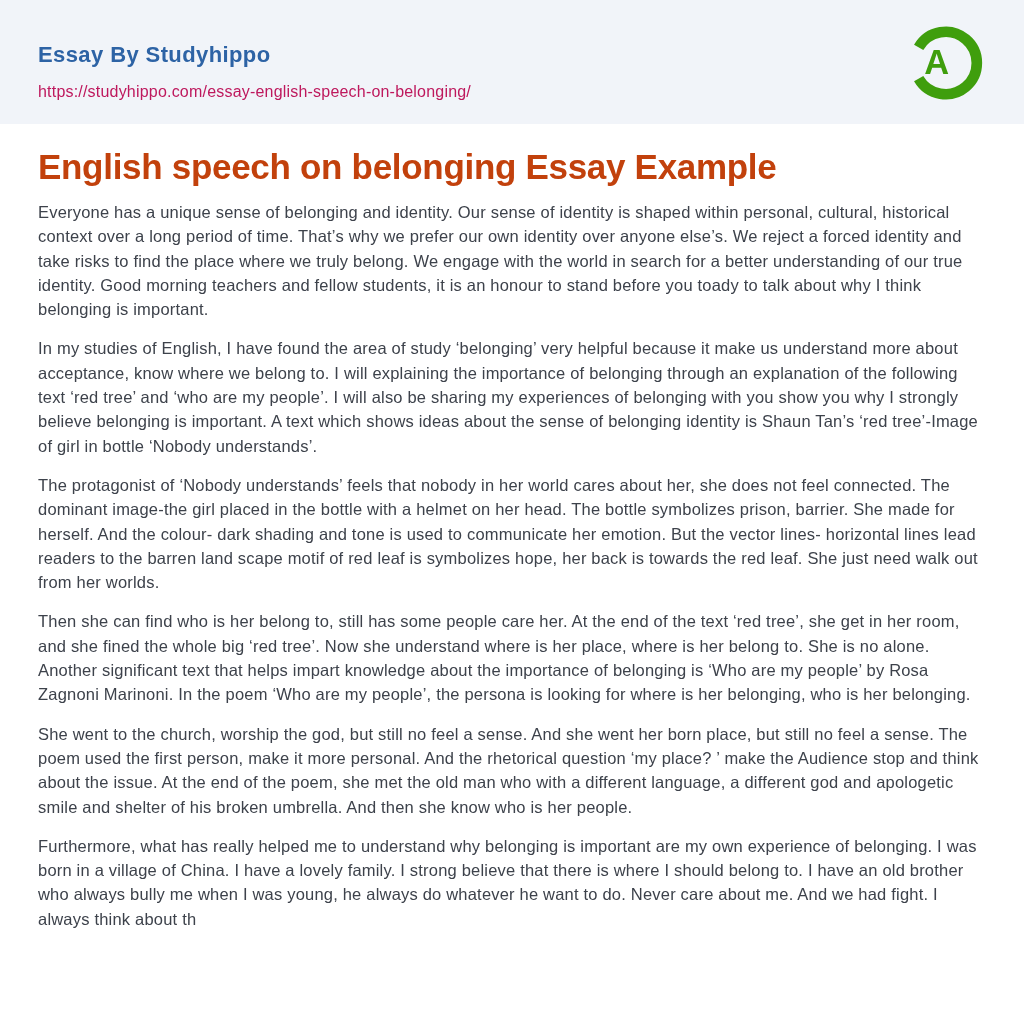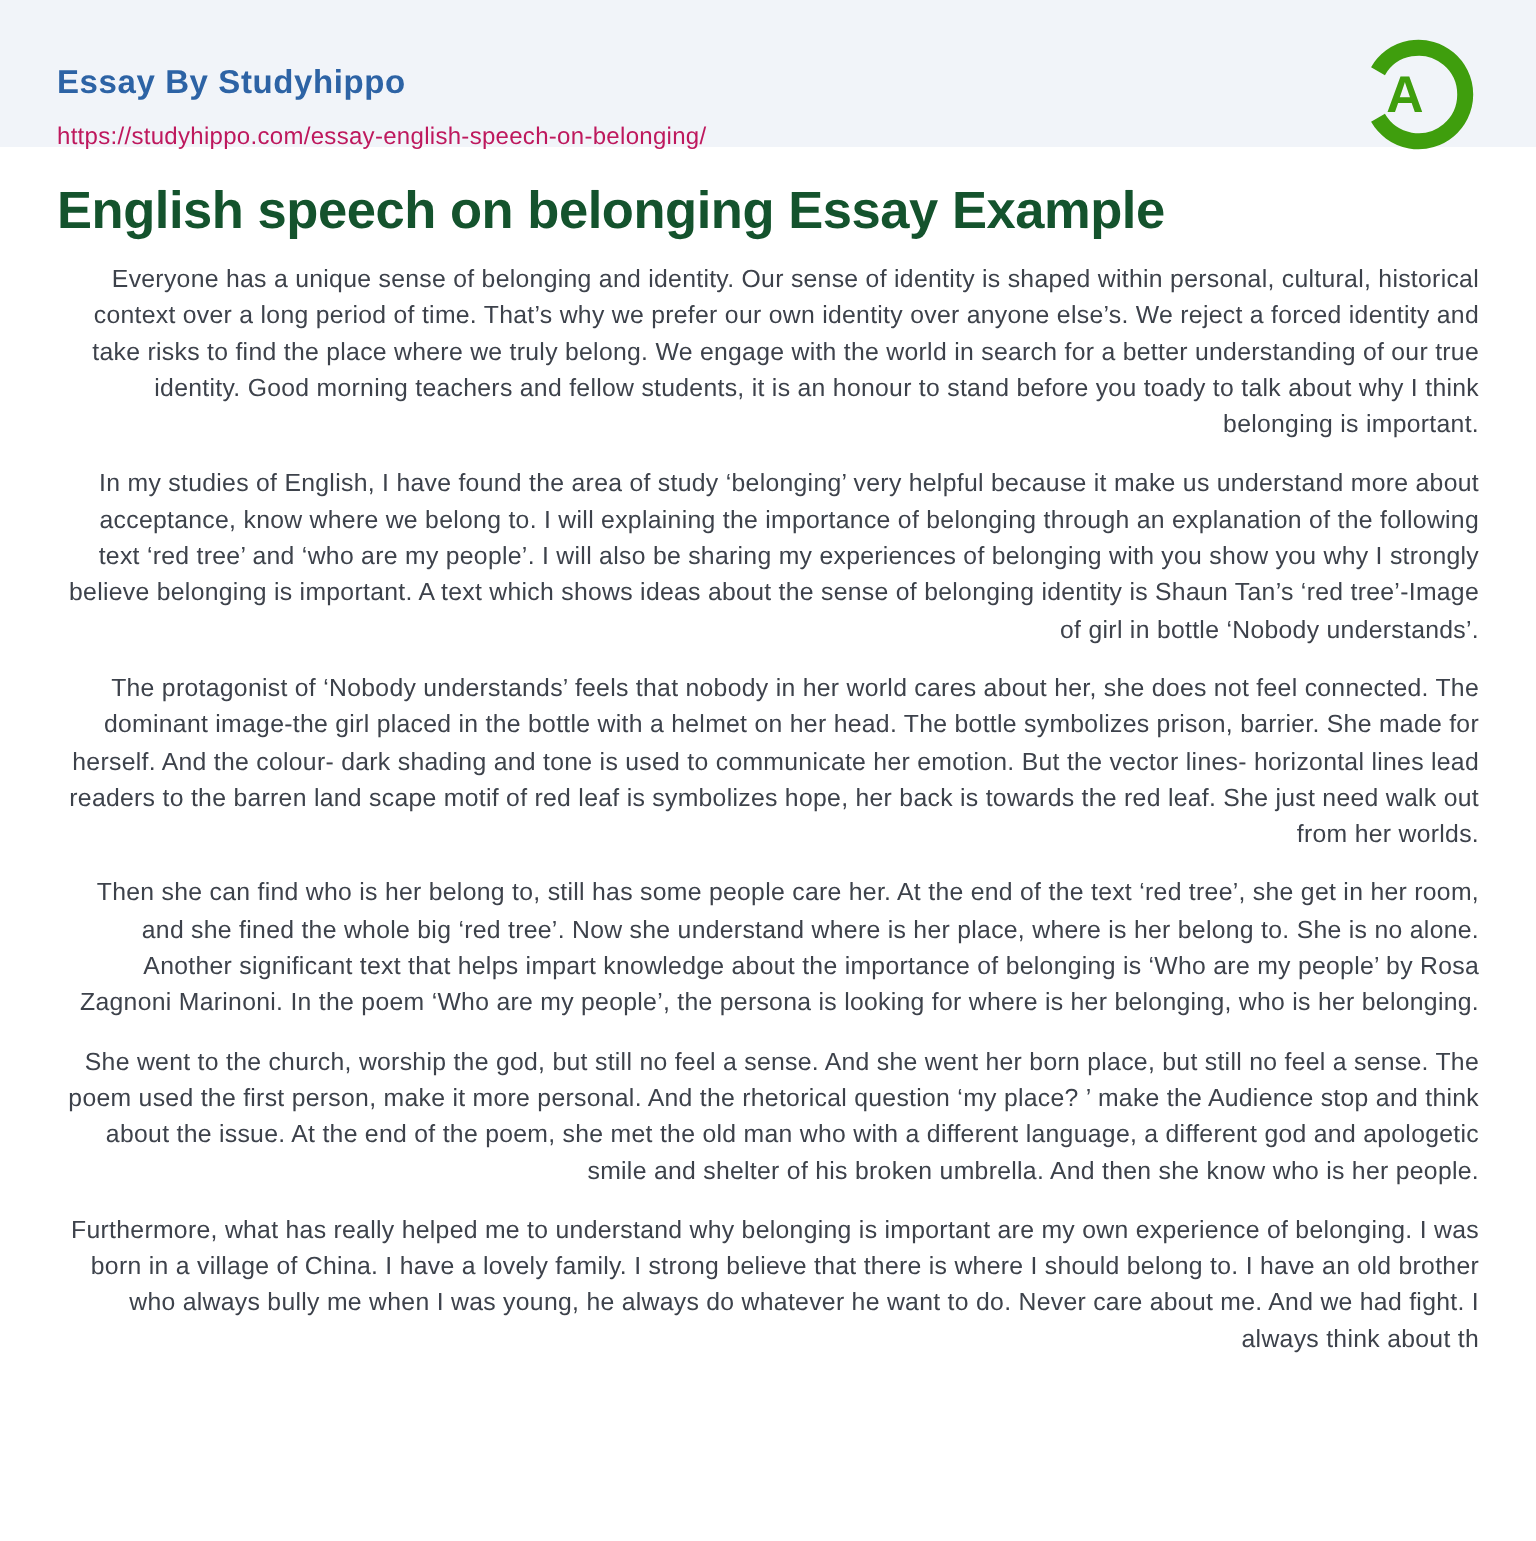--- a/index.html
+++ b/index.html
@@ -6,21 +6,21 @@
   html, body {
     width: 1024px;
     background: #ffffff;
     font-family: "Liberation Sans", sans-serif;
   }
   .page { width: 1024px; min-height: 1027px; background: #ffffff; }
 
   
   .site-header {
     position: relative;
-    height: 98px;
+    height: 124px;
     background: #f1f4f9;
   }
   .header-text { position: absolute; left: 38px; top: 42px; }
   .site-title {
     color: #2d63a5;
     font-size: 22px;
     font-weight: bold;
     letter-spacing: 0.4px;
     margin-bottom: 15px;
   }
@@ -36,34 +36,33 @@
     position: absolute;
     right: 39px;
     top: 22px;
     width: 82px;
     height: 82px;
   }
 
   
   .article { padding: 22px 38px 40px 38px; }
   .article-title {
-    color: #14532d;
+    color: #c2410c;
     font-size: 35px;
     font-weight: bold;
     letter-spacing: -0.3px;
     line-height: 1.2;
     margin-bottom: 12px;
   }
   .article p {
     color: #3d424b;
     font-size: 16.5px;
     letter-spacing: 0.2px;
     line-height: 24.3px;
     margin: 0 0 15px 0;
-    text-align: right;
   }
 </style>
 </head>
 <body>
 
 <div class="page">
 
   <header class="site-header">
     <div class="header-text">
       <div class="site-title">Essay By Studyhippo</div>

